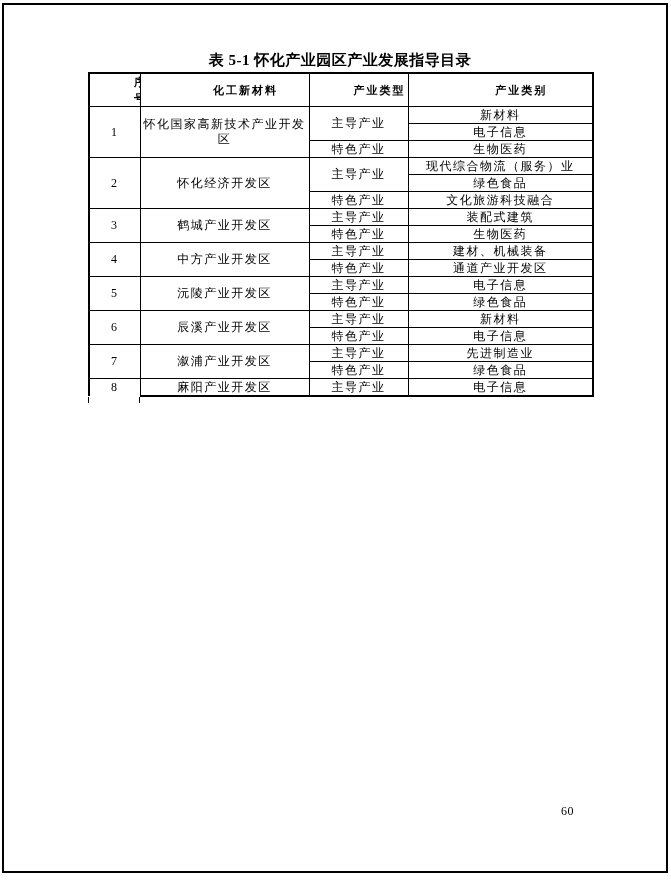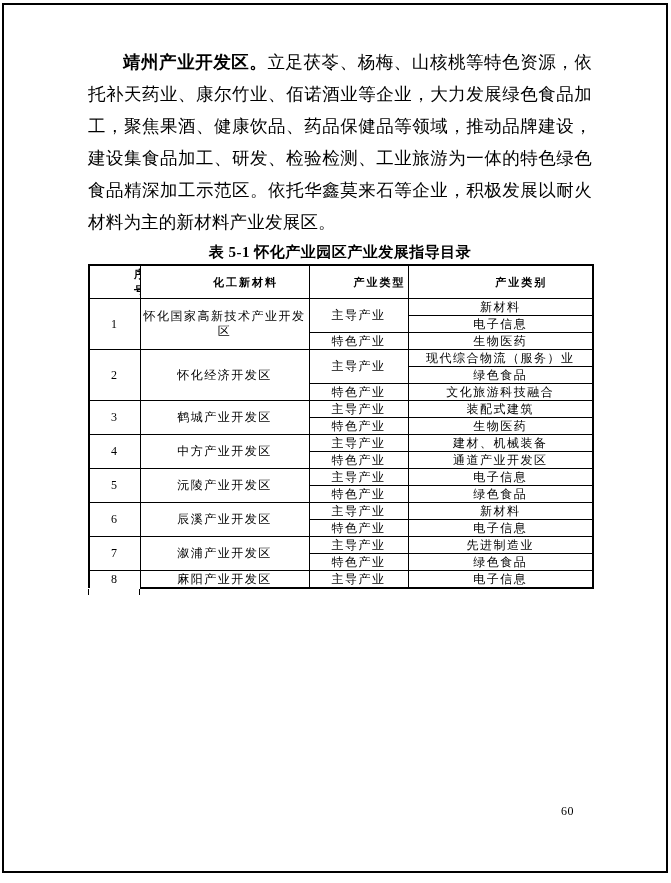--- a/index.html
+++ b/index.html
@@ -89,21 +89,20 @@
     letter-spacing: 0.5px;
   }
 </style>
 </head>
 <body>
 
 <div class="page">
   <div class="frame"></div>
 
   <div class="content">
-    <p class="para"><strong>靖州产业开发区。</strong><span>立足茯苓、杨梅、山核桃等特色资源，依托补天药业、康尔竹业、佰诺酒业等企业，大力发展绿色食品加工，聚焦果酒、健康饮品、药品保健品等领域，推动品牌建设，建设集食品加工、研发、检验检测、工业旅游为一体的特色绿色食品精深加工示范区。依托华鑫莫来石等企业，积极发展以耐火材料为主的新材料产业发展区。</span></p>
 
 
     <div class="table-title">表 5-1 怀化产业园区产业发展指导目录</div>
 
     <div class="table-wrap">
       <table class="guide">
         <colgroup>
           <col style="width:51px">
           <col style="width:169px">
           <col style="width:99px">

